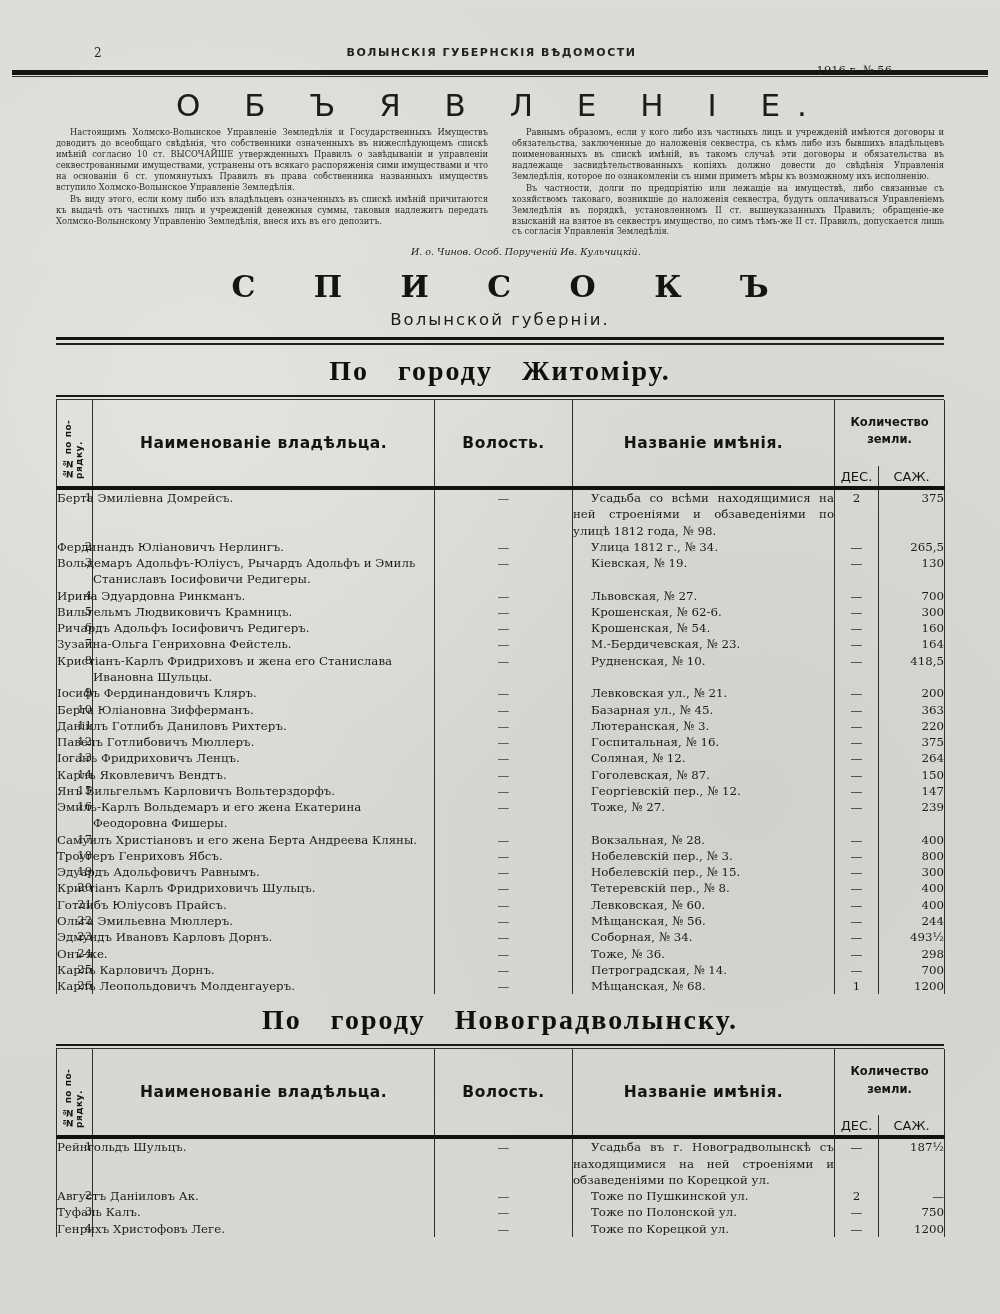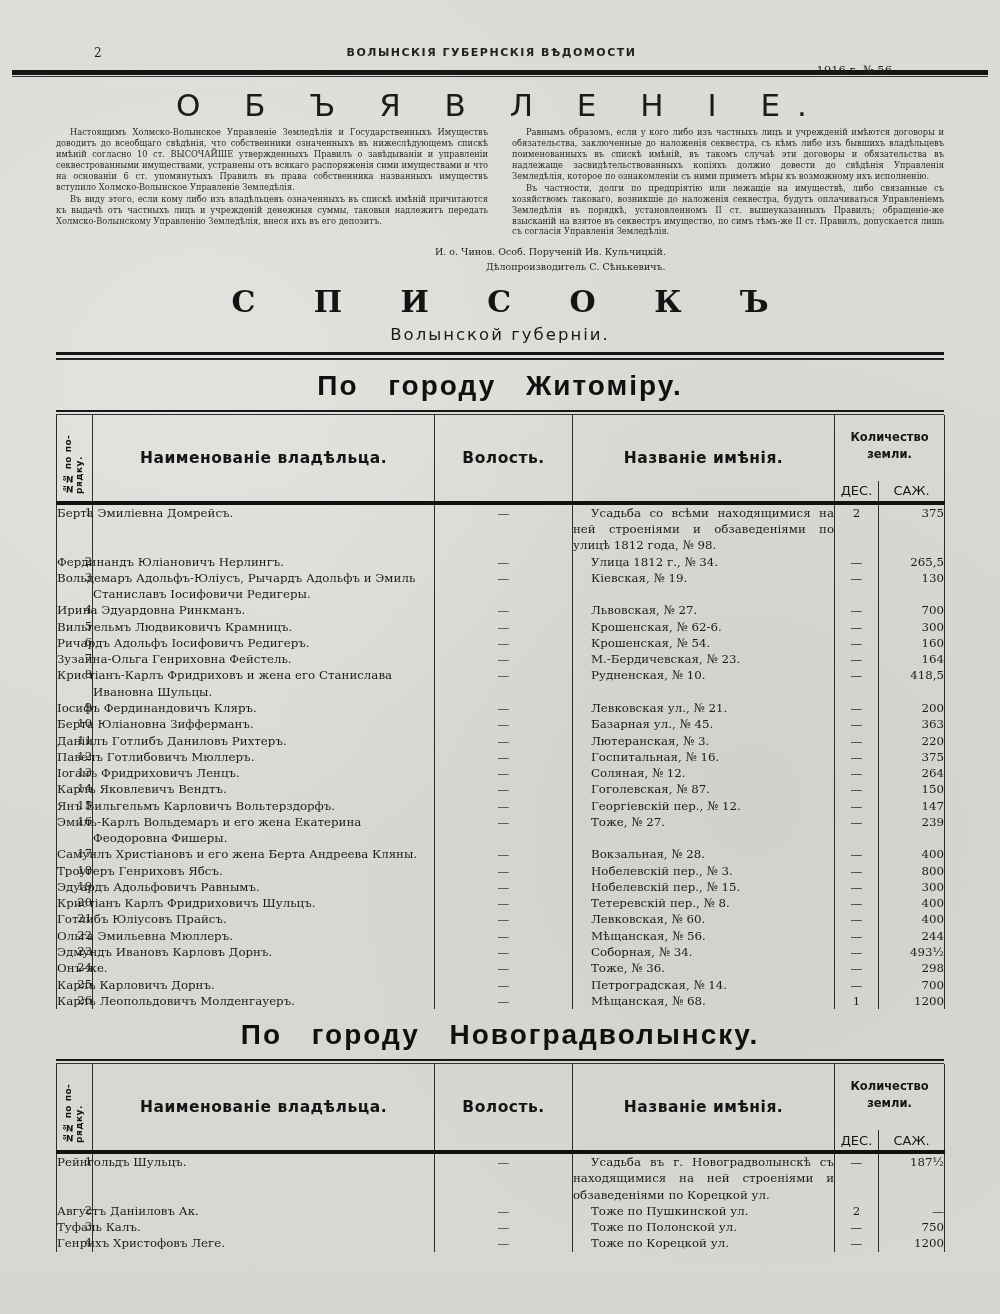--- a/index.html
+++ b/index.html
@@ -24,29 +24,29 @@
 
   .rule-heavy{margin:8px -44px 0;border-top:5px solid #151515;border-bottom:1px solid #333;height:1px;}
 
   .ann-title{margin:10px 0 4px;text-align:center;font-family:"DejaVu Sans",sans-serif;font-weight:400;font-size:31px;letter-spacing:17px;color:#1c1c1c;}
 
   .twocol{display:flex;gap:24px;margin-top:4px;}
   .twocol .col{flex:1;font-size:8.3px;line-height:1.32;text-align:justify;color:#2a2a2a;}
   .twocol p{margin:0 0 1px;text-indent:14px;}
 
   .sigs{margin:7px 0 0 300px;font-size:9.5px;line-height:1.55;color:#222;}
-  .sigs .s2{margin-left:79px;}
+  .sigs .s2{margin-left:55px;font-style:italic;}
   .sigs .s3{margin-left:130px;}
 
   .spisok{margin:9px 0 6px;text-align:center;font-family:"DejaVu Serif",serif;font-weight:bold;font-size:30px;letter-spacing:24px;text-indent:24px;color:#141414;}
   .subtitle{margin:2px 6px;font-size:13.2px;line-height:1.28;text-align:justify;text-align-last:center;color:#1b1b1b;}
   .province{margin:4px 0 8px;text-align:center;font-family:"DejaVu Sans",sans-serif;font-size:16.5px;letter-spacing:2px;color:#1b1b1b;}
 
   .rule-db{border-top:3px solid #141414;border-bottom:2px solid #222;height:3px;margin:4px 0 0;}
-  .city-head{margin:10px 0 8px;text-align:center;font-family:Liberation Sans, sans-serif;font-weight:bold;font-size:28px;letter-spacing:2px;word-spacing:20px;color:#101010;}
+  .city-head{margin:10px 0 8px;text-align:center;font-family:Liberation Serif, serif;font-weight:bold;font-size:28px;letter-spacing:2px;word-spacing:20px;color:#101010;}
   .rule-thin2{border-top:2px solid #191919;border-bottom:1px solid #333;height:2px;margin:0 0 0;}
 
   table.lst{border-collapse:collapse;width:888px;margin:0 auto;table-layout:fixed;}
   table.lst col.c1{width:36px;}
   table.lst col.c2{width:342px;}
   table.lst col.c3{width:138px;}
   table.lst col.c4{width:262px;}
   table.lst col.c5{width:44px;}
   table.lst col.c6{width:66px;}
   table.lst th,table.lst td{padding:0;border:0;vertical-align:top;}
@@ -89,21 +89,20 @@
       <p>Въ виду этого, если кому либо изъ владѣльцевъ означенныхъ въ спискѣ имѣній причитаются къ выдачѣ отъ частныхъ лицъ и учрежденій денежныя суммы, таковыя надлежитъ передать Холмско-Волынскому Управленію Земледѣлія, внеся ихъ въ его депозитъ.</p>
     </div>
     <div class="col">
       <p>Равнымъ образомъ, если у кого либо изъ частныхъ лицъ и учрежденій имѣются договоры и обязательства, заключенные до наложенія секвестра, съ кѣмъ либо изъ бывшихъ владѣльцевъ поименованныхъ въ спискѣ имѣній, въ такомъ случаѣ эти договоры и обязательства въ надлежаще засвидѣтельствованныхъ копіяхъ должно довести до свѣдѣнія Управленія Земледѣлія, которое по ознакомленіи съ ними приметъ мѣры къ возможному ихъ исполненію.</p>
       <p>Въ частности, долги по предпріятію или лежащіе на имуществѣ, либо связанные съ хозяйствомъ таковаго, возникшіе до наложенія секвестра, будутъ оплачиваться Управленіемъ Земледѣлія въ порядкѣ, установленномъ II ст. вышеуказанныхъ Правилъ; обращеніе-же взысканій на взятое въ секвестръ имущество, по симъ тѣмъ-же II ст. Правилъ, допускается лишь съ согласія Управленія Земледѣлія.</p>
     </div>
   </div>
 
   <div class="sigs">
     <div class="s2">И. о. Чинов. Особ. Порученій Ив. Кульчицкій.</div>
-    <div class="s3">Дѣлопроизводитель С. Сѣнькевичъ.</div>
   </div>
 
   <div class="spisok">С П И С О К Ъ</div>
   <div class="province">Волынской губерніи.</div>
 
   <div class="rule-db"></div>
 
   <div class="city-head">По городу Житоміру.</div>
   <div class="rule-thin2"></div>
 

